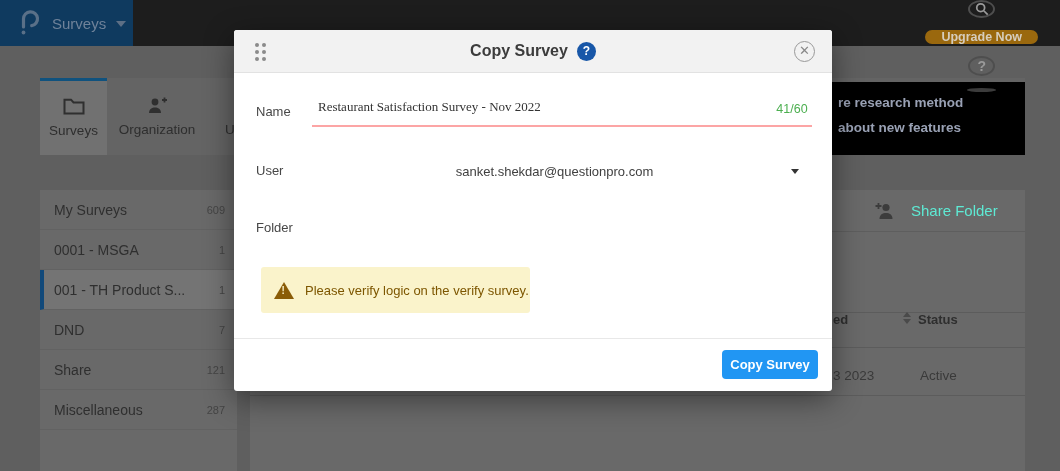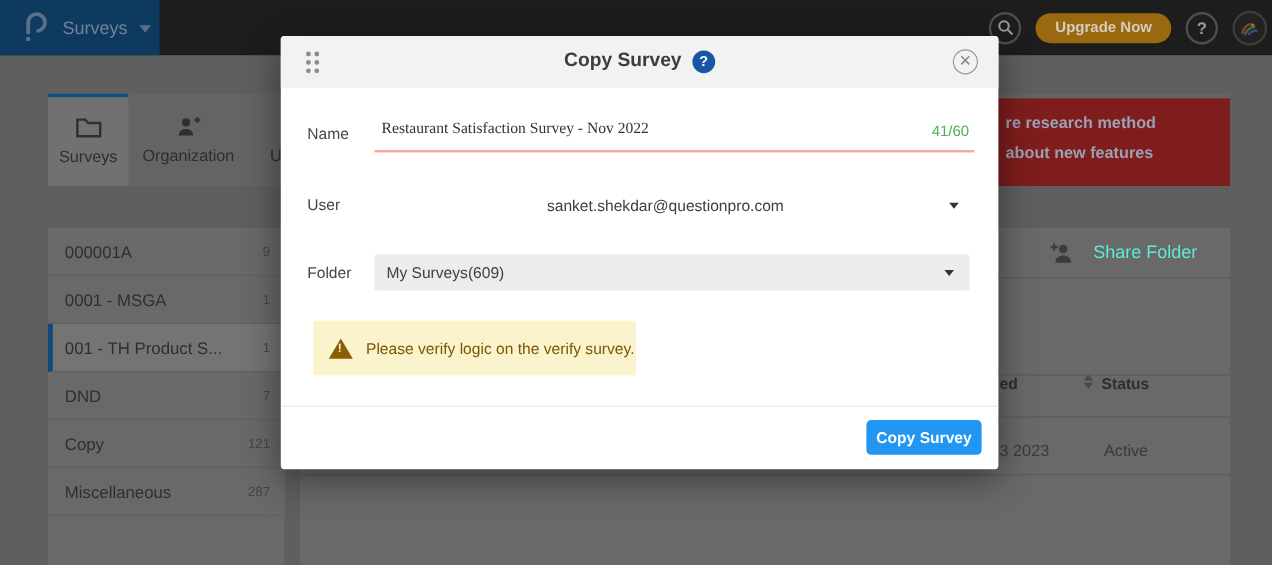--- a/index.html
+++ b/index.html
@@ -7,21 +7,21 @@
               font-family:"Liberation Sans", sans-serif; }
 
   
   .topbar { position:absolute; left:0; top:0; width:1060px; height:46px; background:#1d1d1d; z-index:2; }
   .brandblock { position:absolute; left:0; top:0; width:133px; height:46px; background:#0f3a5f;
                 display:flex; align-items:center; padding-left:18px; cursor:pointer; }
   .brandlogo { width:22px; height:26px; margin-right:12px; }
   .brandlabel { color:#6f8299; font-size:15px; }
   .brandcaret { width:0; height:0; border-left:5px solid transparent; border-right:5px solid transparent;
                 border-top:6px solid #5d6f85; margin-left:10px; margin-top:2px; }
-  .tb-right { position:absolute; right:4px; top:0; height:46px; display:flex; align-items:center; gap:12px; }
+  .tb-right { position:absolute; right:22px; top:0; height:46px; display:flex; align-items:center; gap:12px;flex-direction:column; }
   .tb-circle { width:27px; height:27px; border-radius:50%; border:2px solid #4e4e4e;
                display:flex; align-items:center; justify-content:center; cursor:pointer; }
   .tb-q { color:#9a9a9a; font-size:14px; font-weight:bold; }
   .upgrade { height:25px; padding:0 16px; border-radius:13px; background:#9a680e; border:none;
              color:#d6cdbd; font-size:12.5px; font-weight:bold; cursor:pointer;
              font-family:"Liberation Sans", sans-serif; }
   .avatar { width:29px; height:29px; border-radius:50%; background:#222; border:2px solid #3c3c3c;
             display:flex; align-items:center; justify-content:center; cursor:pointer; overflow:hidden; }
 
   
@@ -34,21 +34,21 @@
   .tab .ticon { width:22px; height:18px; }
   .tab-gap { width:14px; }
 
   .sidebar { position:absolute; left:40px; top:190px; width:197px; height:282px; background:#696969; }
   .sitem { position:relative; height:40px; display:flex; align-items:center; justify-content:space-between;
            padding:0 12px 0 14px; border-bottom:1px solid #626262; cursor:pointer; background:#696969; }
   .sitem .slabel { color:#2f2f2f; font-size:14px; white-space:nowrap; overflow:hidden; }
   .sitem .scount { color:#454545; font-size:11px; }
   .sitem.selected { background:#747474; border-left:4px solid #11497a; padding-left:10px; }
 
-  .banner { position:absolute; left:660px; top:82px; width:365px; height:73px; background:#7f1d1d; }
+  .banner { position:absolute; left:660px; top:82px; width:365px; height:73px; background:#000000; }
   .banner .bl { position:absolute; left:178px; color:#99a1b4; font-size:13.5px; font-weight:bold; white-space:nowrap; }
   .banner .bl1 { top:13px; }
   .banner .bl2 { top:38px; }
 
   .rightcard { position:absolute; left:250px; top:190px; width:775px; height:282px; background:#696969; }
   .sharebar { position:absolute; left:0; top:0; width:775px; height:42px; border-bottom:1px solid #5e5e5e;
               display:flex; align-items:center; }
   .sharebtn { position:absolute; left:625px; display:flex; align-items:center; gap:14px; cursor:pointer; }
   .sharebtn .slbl { color:#5eead4; font-size:15px; }
   .tline { position:absolute; left:0; width:775px; height:1px; background:#5c5c5c; }
@@ -128,37 +128,37 @@
     </div>
   </div>
 
   <div class="banner">
     <div class="bl bl1">re research method</div>
     <div class="bl bl2">about new features</div>
   </div>
 
   <div class="sidebar">
     <div class="sitem">
-      <span class="slabel">000001A</span>
-      <span class="scount">9</span>
+      <span class="slabel">My Surveys</span>
+      <span class="scount">609</span>
     </div>
     <div class="sitem">
       <span class="slabel">0001 - MSGA</span>
       <span class="scount">1</span>
     </div>
     <div class="sitem selected">
       <span class="slabel">001 - TH Product S...</span>
       <span class="scount">1</span>
     </div>
     <div class="sitem">
       <span class="slabel">DND</span>
       <span class="scount">7</span>
     </div>
     <div class="sitem">
-      <span class="slabel">Copy</span>
+      <span class="slabel">Share</span>
       <span class="scount">121</span>
     </div>
     <div class="sitem">
       <span class="slabel">Miscellaneous</span>
       <span class="scount">287</span>
     </div>
   </div>
 
   <div class="rightcard">
     <div class="sharebar">
@@ -237,24 +237,20 @@
   <input class="nameinput" autofocus="" value="Restaurant Satisfaction Survey - Nov 2022" style="">
   <span class="counter">41/60</span>
 
   <span class="flabel" style="top:133px;">User</span>
   <div class="userselect">
     <span class="val">sanket.shekdar@questionpro.com</span>
     <span class="caret"></span>
   </div>
 
   <span class="flabel" style="top:190px;">Folder</span>
-  <div class="folderselect">
-    <span class="val">My Surveys(609)</span>
-    <span class="caret"></span>
-  </div>
 
   <div class="warnbox">
     <span class="warntri"></span>
     <span class="warntext">Please verify logic on the verify survey.</span>
   </div>
 
   <div class="mfooter-line"></div>
   <button class="submitbtn">Copy Survey</button>
 </div>
 

